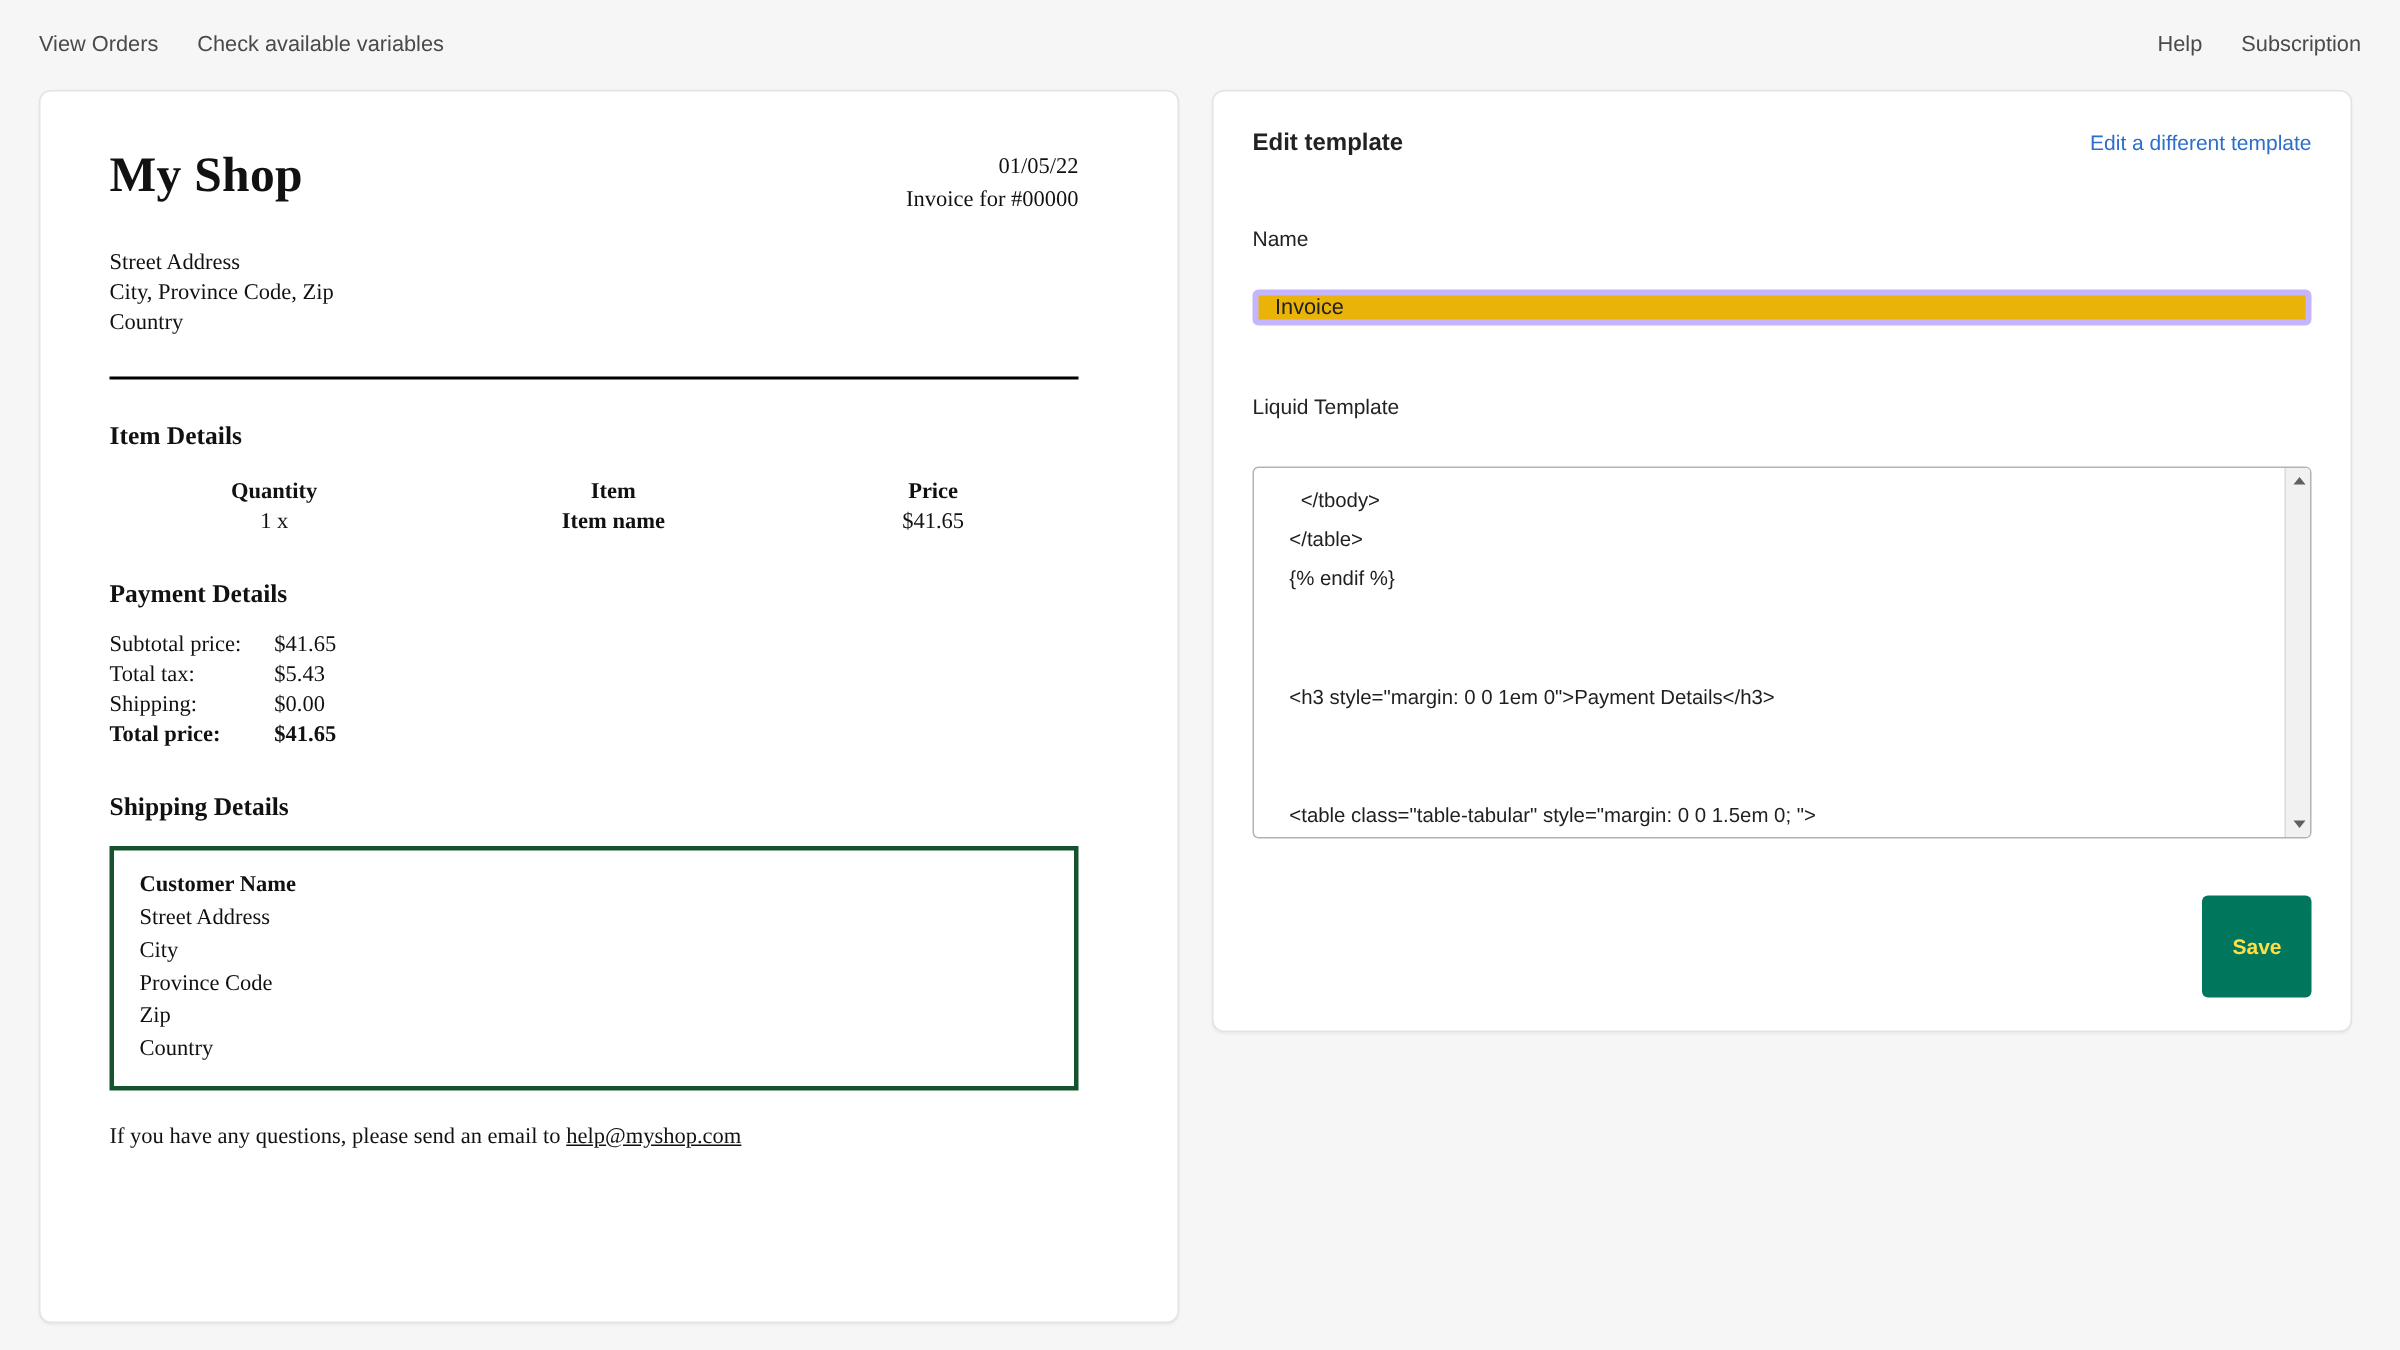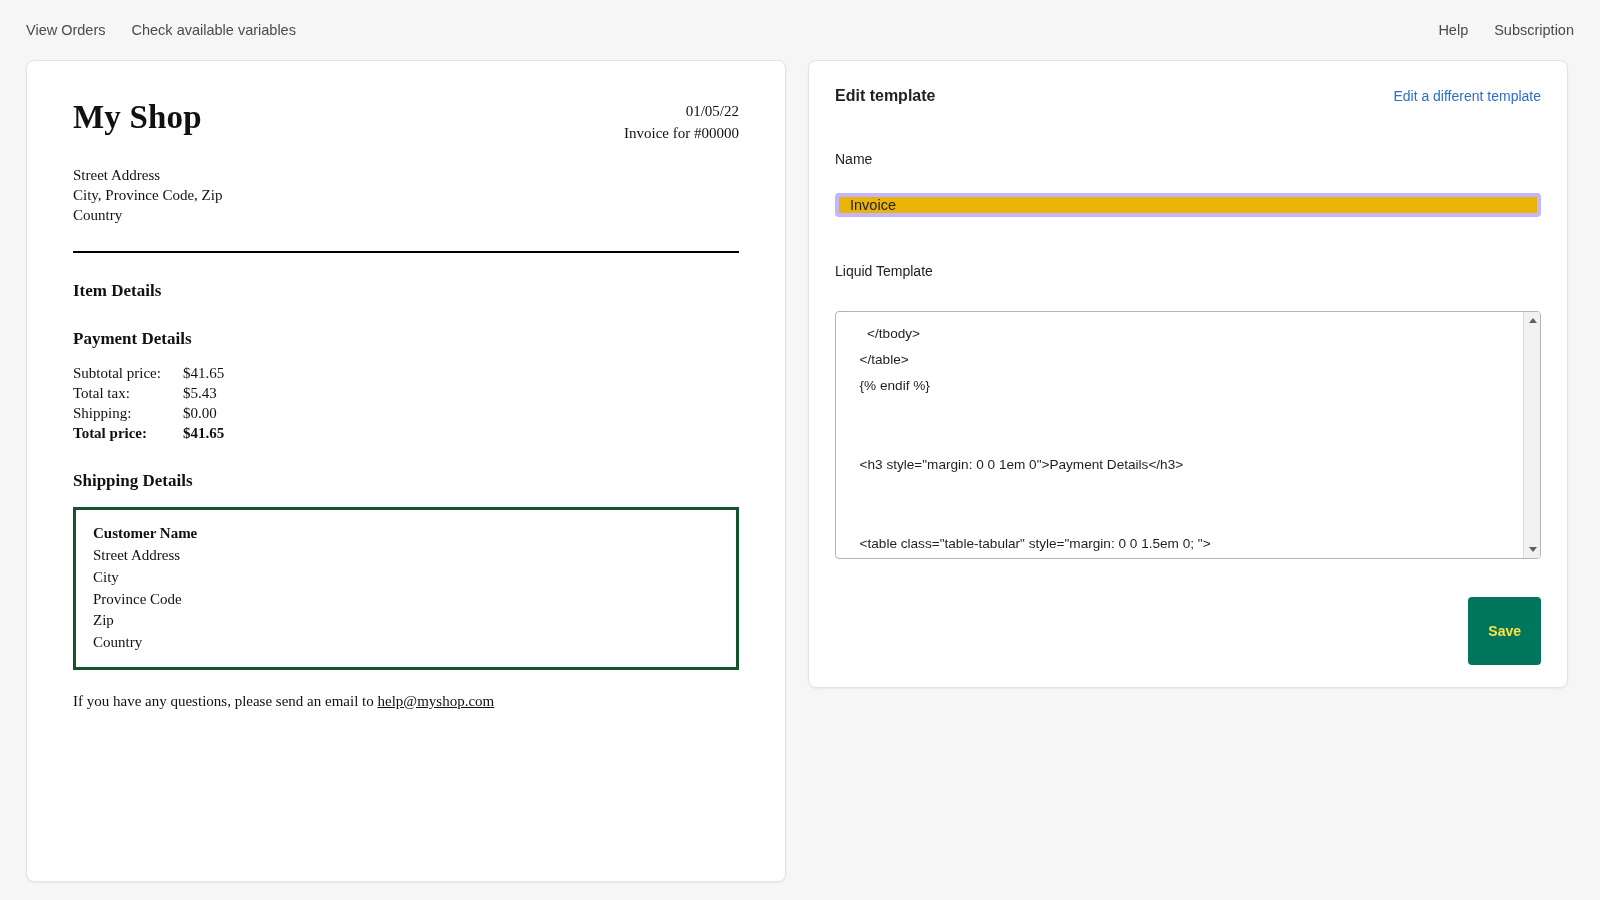--- a/index.html
+++ b/index.html
@@ -36,21 +36,21 @@
     background: #ffffff;
     border: 1px solid #e1e3e5;
     border-radius: 8px;
     box-shadow: 0 1px 2px rgba(0,0,0,0.06);
   }
 
   
   .preview {
     width: 760px;
     height: 822px;
-    padding: 34px 46px 0 46px;
+    padding: 34px 66px 0 46px;
     font-family: "Liberation Serif", serif;
     color: #111;
     overflow: hidden;
   }
   .inv-head {
     display: flex;
     justify-content: space-between;
     align-items: flex-start;
   }
   .shop-name {
@@ -256,20 +256,36 @@
     <div class="addr">
       <div>Street Address</div>
       <div>City, Province Code, Zip</div>
       <div>Country</div>
     </div>
 
     <hr class="rule">
 
     <div class="sec-title">Item Details</div>
 
+    <table class="items">
+      <thead>
+        <tr>
+          <th class="c1">Quantity</th>
+          <th class="c2">Item</th>
+          <th class="c3">Price</th>
+        </tr>
+      </thead>
+      <tbody>
+        <tr>
+          <td class="c1">1 x</td>
+          <td class="c2 bold">Item name</td>
+          <td class="c3">$41.65</td>
+        </tr>
+      </tbody>
+    </table>
 
     <div class="sec-title">Payment Details</div>
 
     <table class="pay">
       <tbody>
           <tr>
         <td class="label">Subtotal price:</td>
         <td>$41.65</td>
       </tr>
       <tr>

